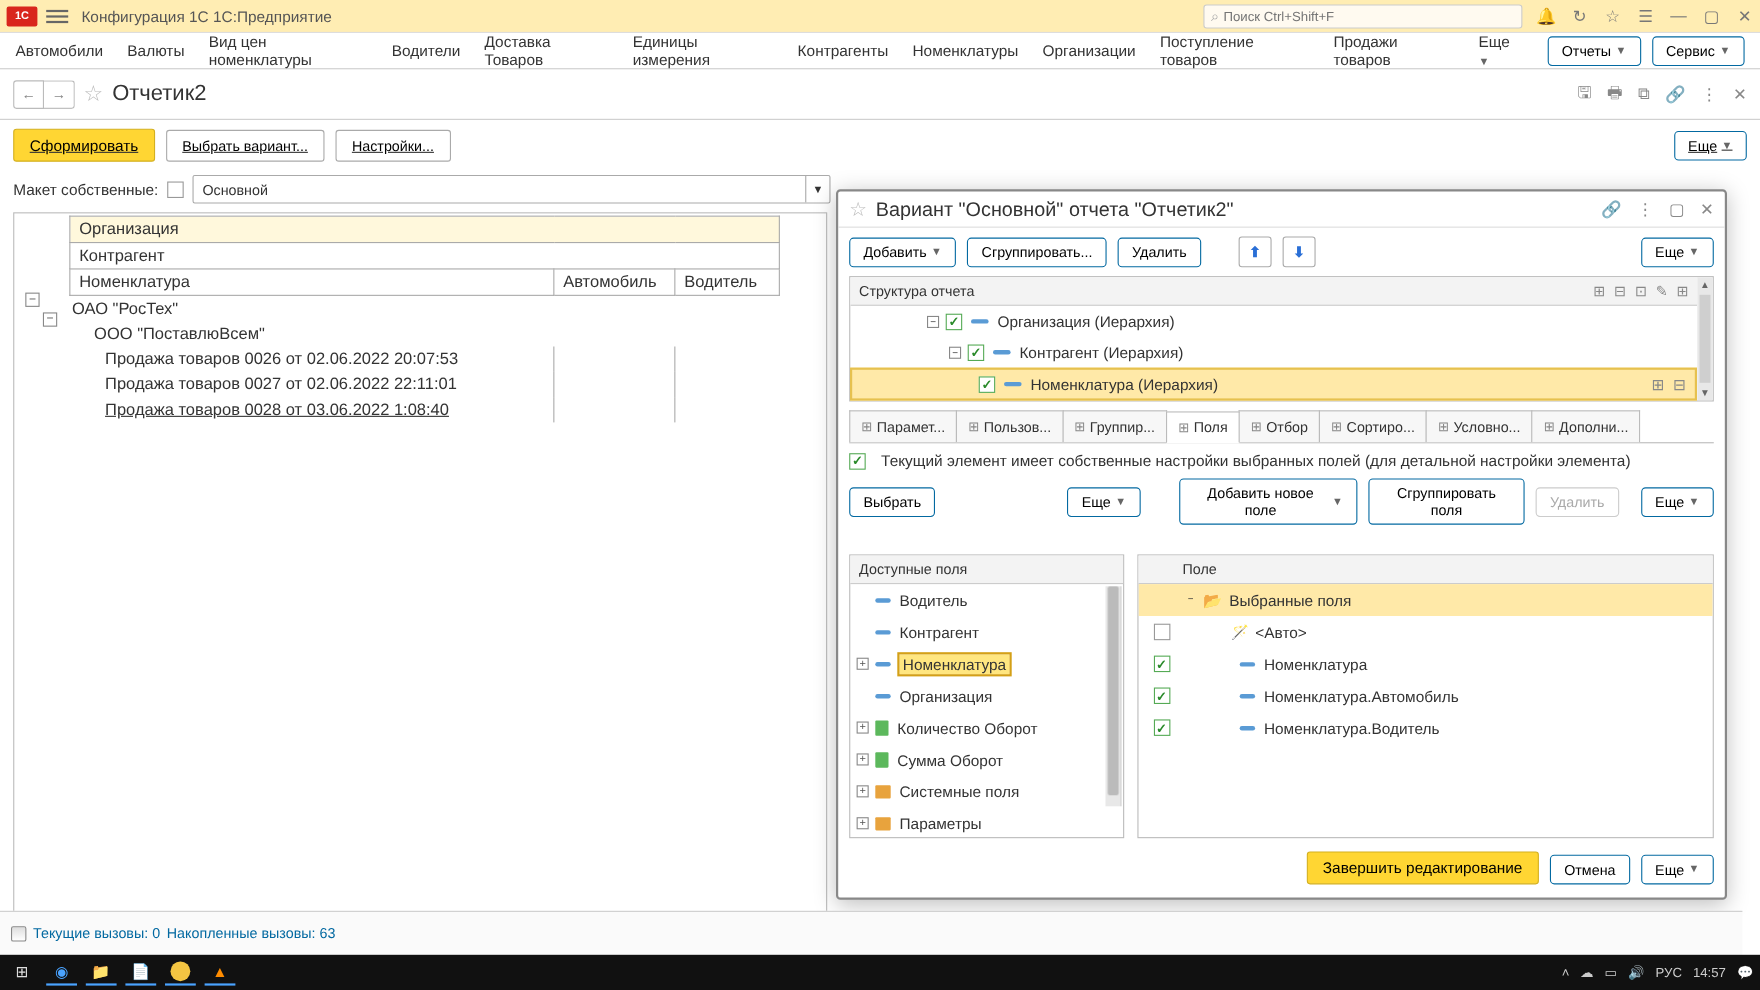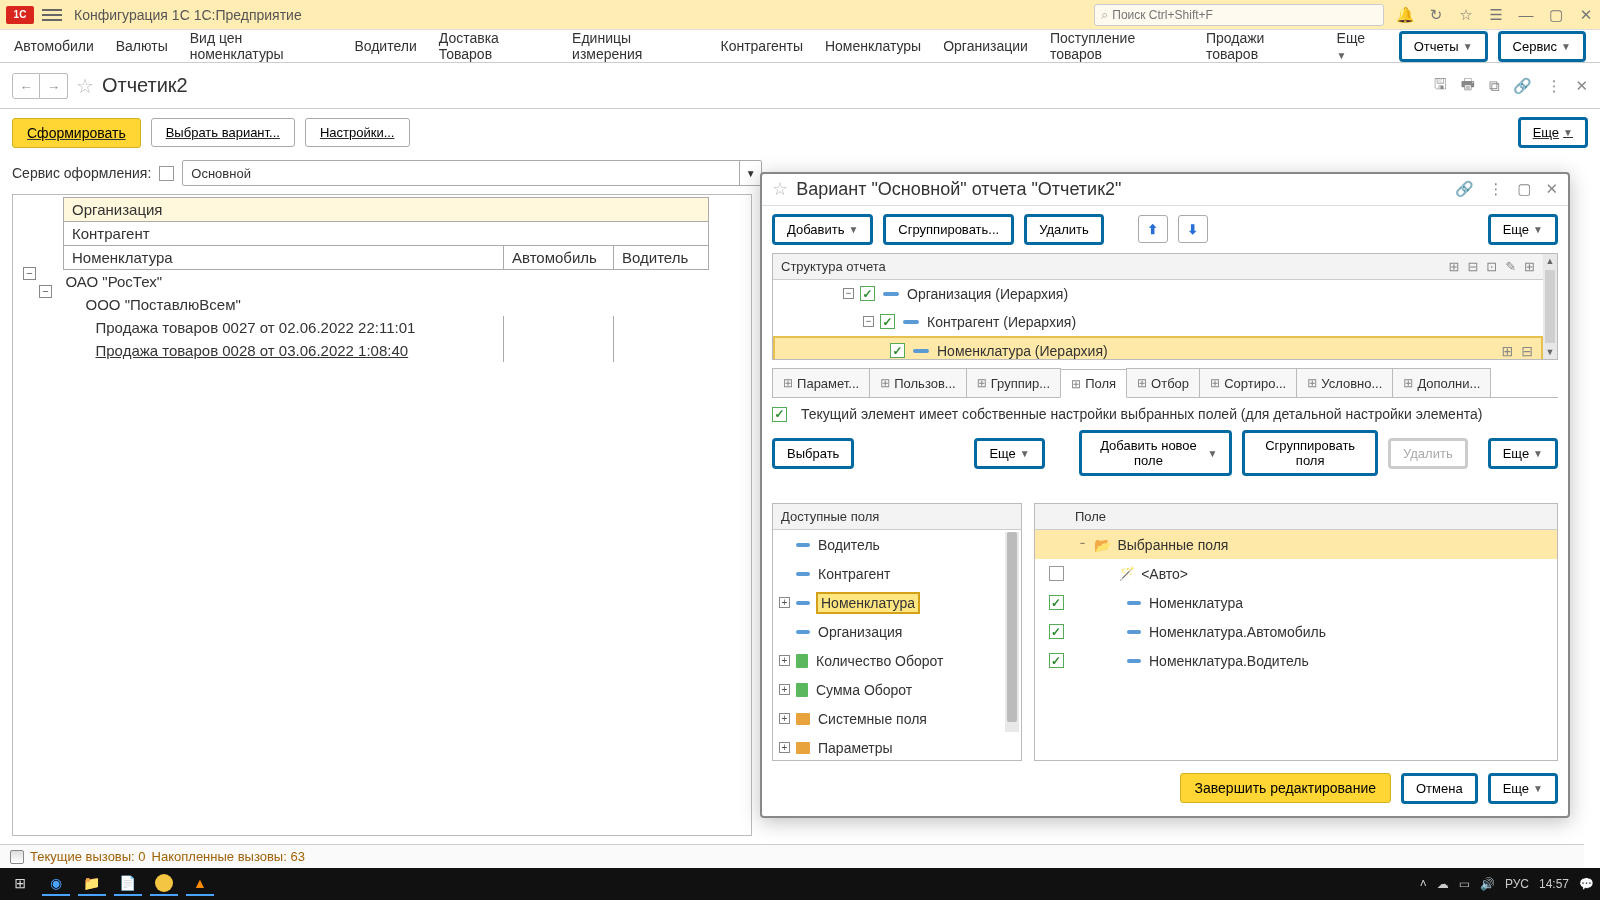--- a/index.html
+++ b/index.html
@@ -14,21 +14,21 @@
 .titlebar .spacer { flex: 1; }
 .search-box { width: 290px; height: 22px; border: 1px solid #ccc; background: #fffaf0; display: flex; align-items: center; padding: 0 6px; border-radius: 3px; }
 .search-box input { border: none; outline: none; background: transparent; width: 100%; font-size: 12px; color: #888; }
 .title-icons { display: flex; align-items: center; gap: 14px; margin-left: 14px; }
 .ticon { width: 16px; height: 16px; color: #777; cursor: pointer; display:flex; align-items:center; justify-content:center; font-size:15px;}
 
 
 .mainmenu { height: 33px; background: #fff; border-bottom: 1px solid #ccc; display: flex; align-items: center; padding: 0 14px; gap: 22px; }
 .mainmenu .mitem { font-size: 14px; color: #333; cursor: pointer; }
 .mainmenu .right { margin-left: auto; display:flex; gap:10px; align-items:center;}
-.btn-outline { border: 3px solid #0369a1; border-radius: 4px; padding: 5px 12px; background: #fff; cursor: pointer; font-size: 13px; display:inline-flex; align-items:center; gap:4px;}
+.btn-outline { border: 1px solid #0369a1; border-radius: 4px; padding: 5px 12px; background: #fff; cursor: pointer; font-size: 13px; display:inline-flex; align-items:center; gap:4px;}
 .dropdown-arrow { font-size: 10px; color: #666; }
 
 
 .tabheader { height: 46px; display: flex; align-items: center; padding: 0 12px; border-bottom: 1px solid #ccc; }
 .nav-arrow { width: 28px; height: 26px; border: 1px solid #bbb; border-radius: 3px; display: flex; align-items: center; justify-content: center; color: #888; cursor: pointer; background:#fff; font-weight:bold;}
 .nav-arrow + .nav-arrow{border-left:none; border-radius:0 3px 3px 0;}
 .nav-arrow:first-of-type{border-radius:3px 0 0 3px;}
 .star-outline { font-size: 20px; color: #bbb; margin: 0 8px; cursor: pointer; }
 .tab-title { font-size: 20px; color: #333; }
 .tabheader .spacer{flex:1;}
@@ -105,24 +105,24 @@
 .field-row .folder{width:14px; height:12px; background:#e8a33d; margin-right:8px; border-radius:1px;}
 .field-row.hilite span.lbl{background:#ffe680; outline:2px solid #d4a017; padding:1px 3px;}
 
 .sel-panel .field-row{padding-left:8px;}
 .sel-panel .cbcol{width:26px; display:inline-flex; justify-content:center;}
 .sel-panel .first-row{background:#ffe9a8;}
 .folder-open{color:#c08a2e; font-size:14px; margin-right:6px;}
 .magic{color:#c08a2e; font-size:13px; margin-right:6px;}
 .sel-panel .dash2{width:14px; height:4px; background:#5a9bd5; border-radius:2px; margin:0 8px;}
 
-.dlg-footer{margin-top:auto; padding:12px 10px; display:flex; justify-content:flex-end; gap:10px; align-items:flex-start;}
-
-
-.statusbar { position: absolute; left:0; right:16px; bottom: 32px; height: 24px; border-top: 1px solid #ccc; background: #fafafa; display: flex; align-items: center; padding: 0 10px; font-size: 13px; color: #a16207; gap:6px;}
+.dlg-footer{margin-top:auto; padding:12px 10px; display:flex; justify-content:flex-end; gap:10px; align-items:flex-end;}
+
+
+.statusbar { position: absolute; left:0; right:16px; bottom: 32px; height: 40px; border-top: 1px solid #ccc; background: #fafafa; display: flex; align-items: center; padding: 0 10px; font-size: 13px; color: #0369a1; gap:6px;}
 .status-ico{width:14px; height:14px; border:1px solid #888; border-radius:2px; background:linear-gradient(#ddd,#fff);}
 
 
 .taskbar { position: absolute; left:0; right:0; bottom: 0; height: 32px; background: #111; display: flex; align-items: center; padding: 0 6px; gap: 8px; }
 .task-ico{width:28px; height:24px; display:flex; align-items:center; justify-content:center; color:#ddd; font-size:14px; border-bottom:2px solid transparent;}
 .task-ico.active{border-bottom:2px solid #4aa3ff;}
 .task-spacer{flex:1;}
 .tray{display:flex; align-items:center; gap:10px; color:#ccc; font-size:12px;}
 
 .scrollbar-thick{position:absolute; right:2px; top:28px; width:14px; bottom:28px; background:#e8e8e8;}
@@ -203,21 +203,21 @@
   <button class="btn-default">Выбрать вариант...</button>
   <button class="btn-default">Настройки...</button>
   <div class="spacer"></div>
   <button class="btn-outline">
       <span>Еще</span>
       <span class="dropdown-arrow">▼</span>
     </button>
 </div>
 
 <div class="layout-row">
-  <span class="layout-label">Сервис оформления:</span>
+  <span class="layout-label">Макет собственные:</span>
   <div class="checkbox"></div>
   <div class="select-box">
     <span>Основной</span>
     <span class="sel-arrow">▼</span>
   </div>
 </div>
 
 <div class="content">
   <div class="left-pane">
     <div class="left-inner">
@@ -234,20 +234,25 @@
         <tr>
           <td style="width:440px;">Номенклатура</td>
           <td style="width:110px;">Автомобиль</td>
           <td style="width:95px;">Водитель</td>
         </tr>
         <tr>
               <td colspan="3" style="border:none; padding-left:2px;">ОАО "РосТех"</td>
             </tr>
         <tr>
               <td colspan="3" style="border:none; padding-left:22px;">ООО "ПоставлюВсем"</td>
+            </tr>
+        <tr>
+              <td style="border:none; padding-left:32px;">Продажа товаров 0026 от 02.06.2022 20:07:53</td>
+              <td style="border-top:none;border-bottom:none;"></td>
+              <td style="border-top:none;border-bottom:none;border-right:none;"></td>
             </tr>
         <tr>
               <td style="border:none; padding-left:32px;">Продажа товаров 0027 от 02.06.2022 22:11:01</td>
               <td style="border-top:none;border-bottom:none;"></td>
               <td style="border-top:none;border-bottom:none;border-right:none;"></td>
             </tr>
         <tr>
               <td style="border:none; padding-left:32px;text-decoration:underline;">Продажа товаров 0028 от 03.06.2022 1:08:40</td>
               <td style="border-top:none;border-bottom:none;"></td>
               <td style="border-top:none;border-bottom:none;border-right:none;"></td>

